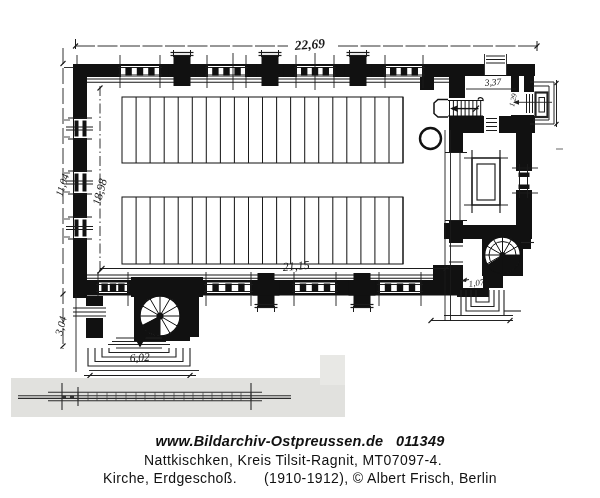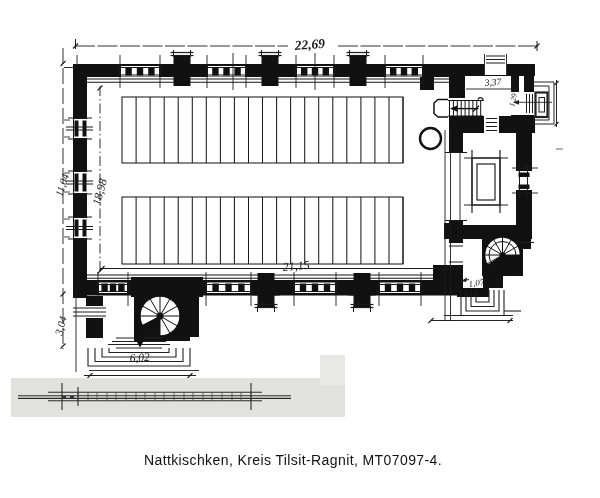--- a/index.html
+++ b/index.html
@@ -487,15 +487,17 @@
 <line x1="193" y1="392.3" x2="193" y2="400.7"></line>
 <line x1="203" y1="392.3" x2="203" y2="400.7"></line>
 <line x1="212" y1="392.3" x2="212" y2="400.7"></line>
 <line x1="222" y1="392.3" x2="222" y2="400.7"></line>
 <line x1="232" y1="392.3" x2="232" y2="400.7"></line>
 <line x1="241" y1="392.3" x2="241" y2="400.7"></line>
 <line x1="251" y1="392.3" x2="251" y2="400.7"></line>
 </g>
 </svg>
 
+<div class="cap cap1"><i><b>www.Bildarchiv-Ostpreussen.de&nbsp;&nbsp;&nbsp;011349</b></i></div>
 
 <div class="cap cap2">Nattkischken, Kreis Tilsit-Ragnit, MT07097-4.</div>
 
+<div class="cap cap3">Kirche, Erdgeschoß.<span style="display:inline-block;width:27px"></span>(1910-1912), © Albert Frisch, Berlin</div>
 </div>
 </body></html>

